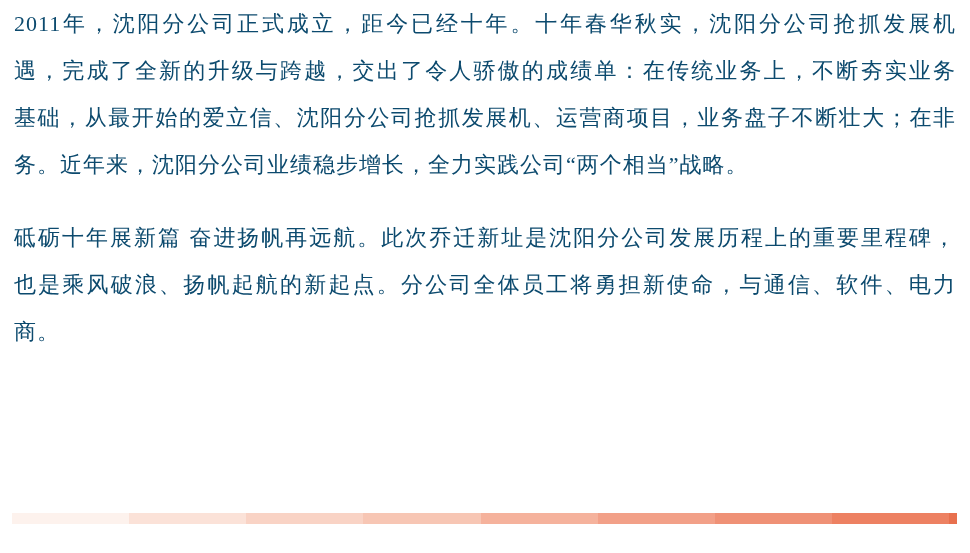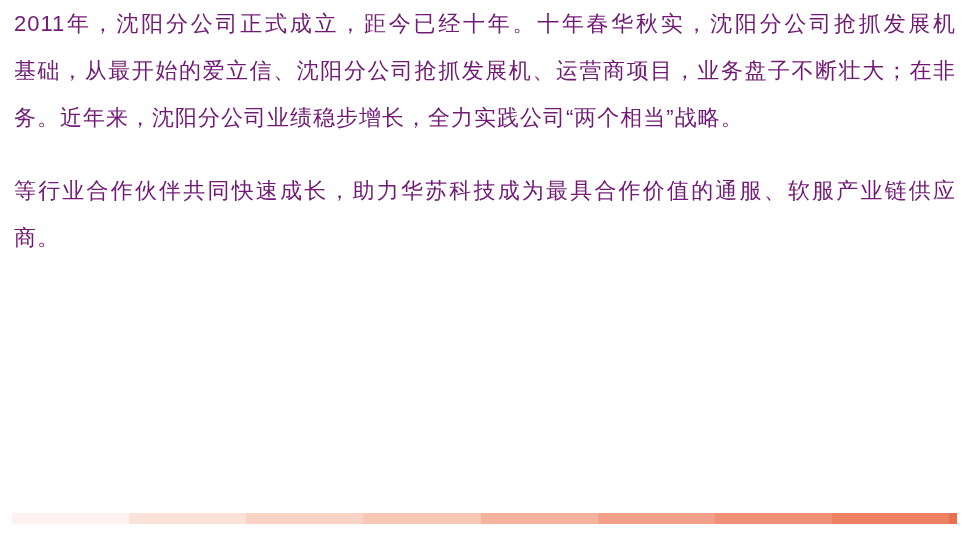--- a/index.html
+++ b/index.html
@@ -37,30 +37,32 @@
     top: 513px;
     height: 11px;
     display: flex;
   }
   .gradient-bar .seg { flex: 1 1 0; height: 100%; }
   .gradient-bar .tip { flex: 0 0 8px; height: 100%; }
 </style>
 </head>
 <body style="background: rgb(255, 255, 255);">
 
-<div class="content" style="color: #701a75;">
+<div class="content" style="color: #0c4a6e; font-family: Liberation Serif, serif;">
 
   <div class="para">
     <div class="line">2011年，沈阳分公司正式成立，距今已经十年。十年春华秋实，沈阳分公司抢抓发展机</div>
+    <div class="line">遇，完成了全新的升级与跨越，交出了令人骄傲的成绩单：在传统业务上，不断夯实业务</div>
     <div class="line">基础，从最开始的爱立信、沈阳分公司抢抓发展机、运营商项目，业务盘子不断壮大；在非</div>
     <div class="line last">务。近年来，沈阳分公司业绩稳步增长，全力实践公司“两个相当”战略。</div>
   </div>
 
   <div class="para">
-    <div class="line">等行业合作伙伴共同快速成长，助力华苏科技成为最具合作价值的通服、软服产业链供应</div>
+    <div class="line">砥砺十年展新篇 奋进扬帆再远航。此次乔迁新址是沈阳分公司发展历程上的重要里程碑，</div>
+    <div class="line">也是乘风破浪、扬帆起航的新起点。分公司全体员工将勇担新使命，与通信、软件、电力</div>
     <div class="line last">商。</div>
   </div>
 
 </div>
 
 <div class="gradient-bar">
   <span class="seg" style="background: rgb(253, 242, 237);"></span>
   <span class="seg" style="background: rgb(251, 226, 216);"></span>
   <span class="seg" style="background: rgb(249, 211, 197);"></span>
   <span class="seg" style="background: rgb(247, 198, 180);"></span>

